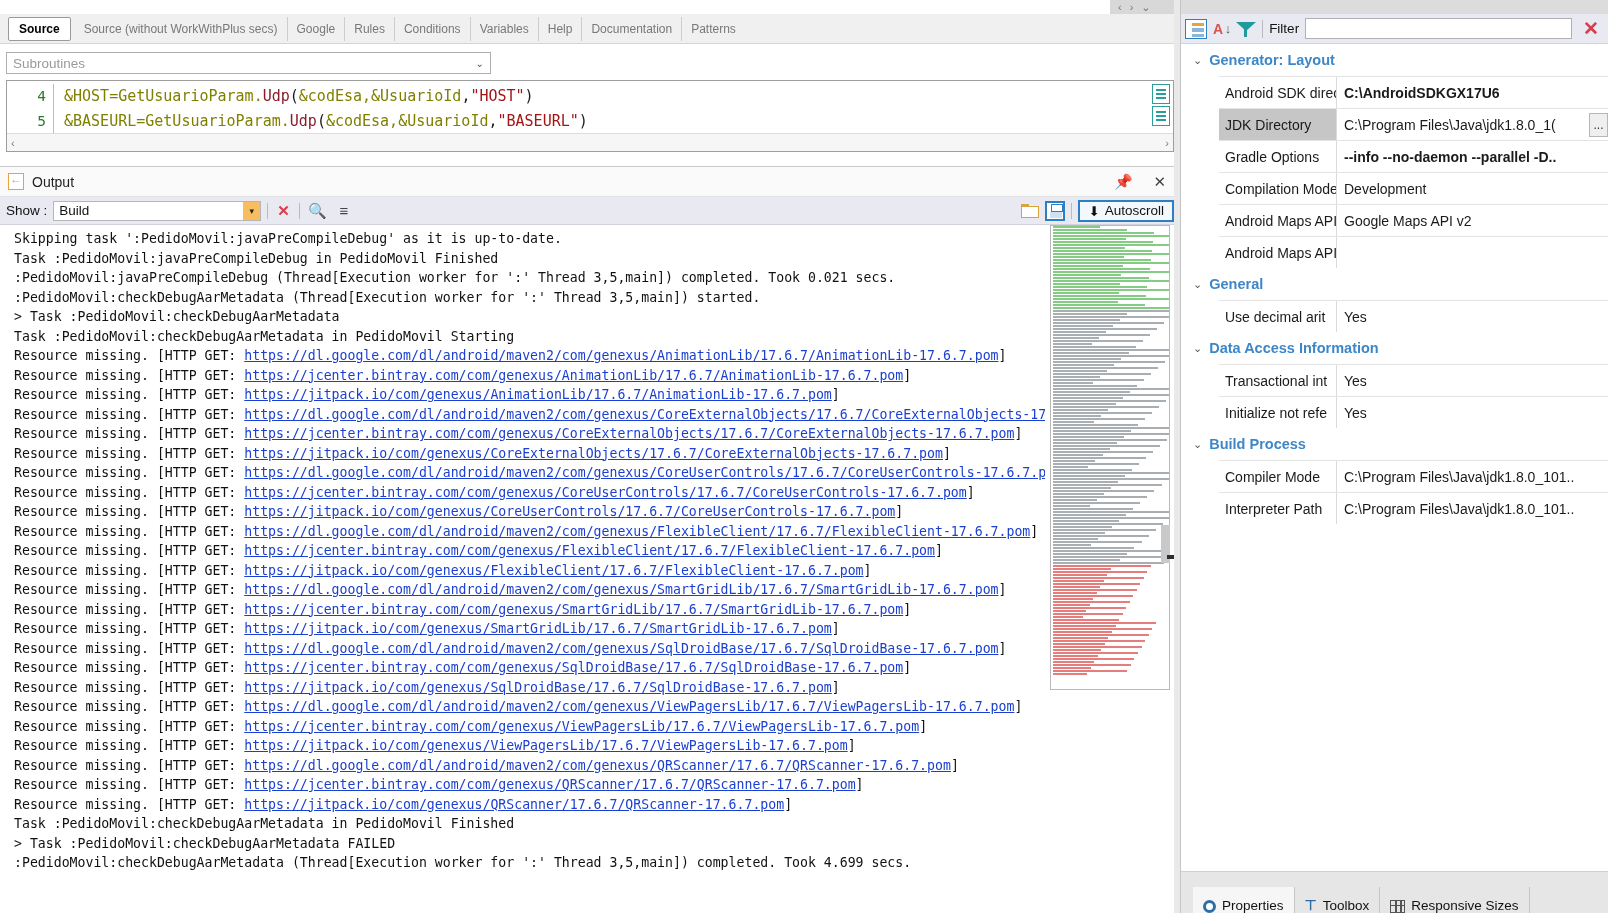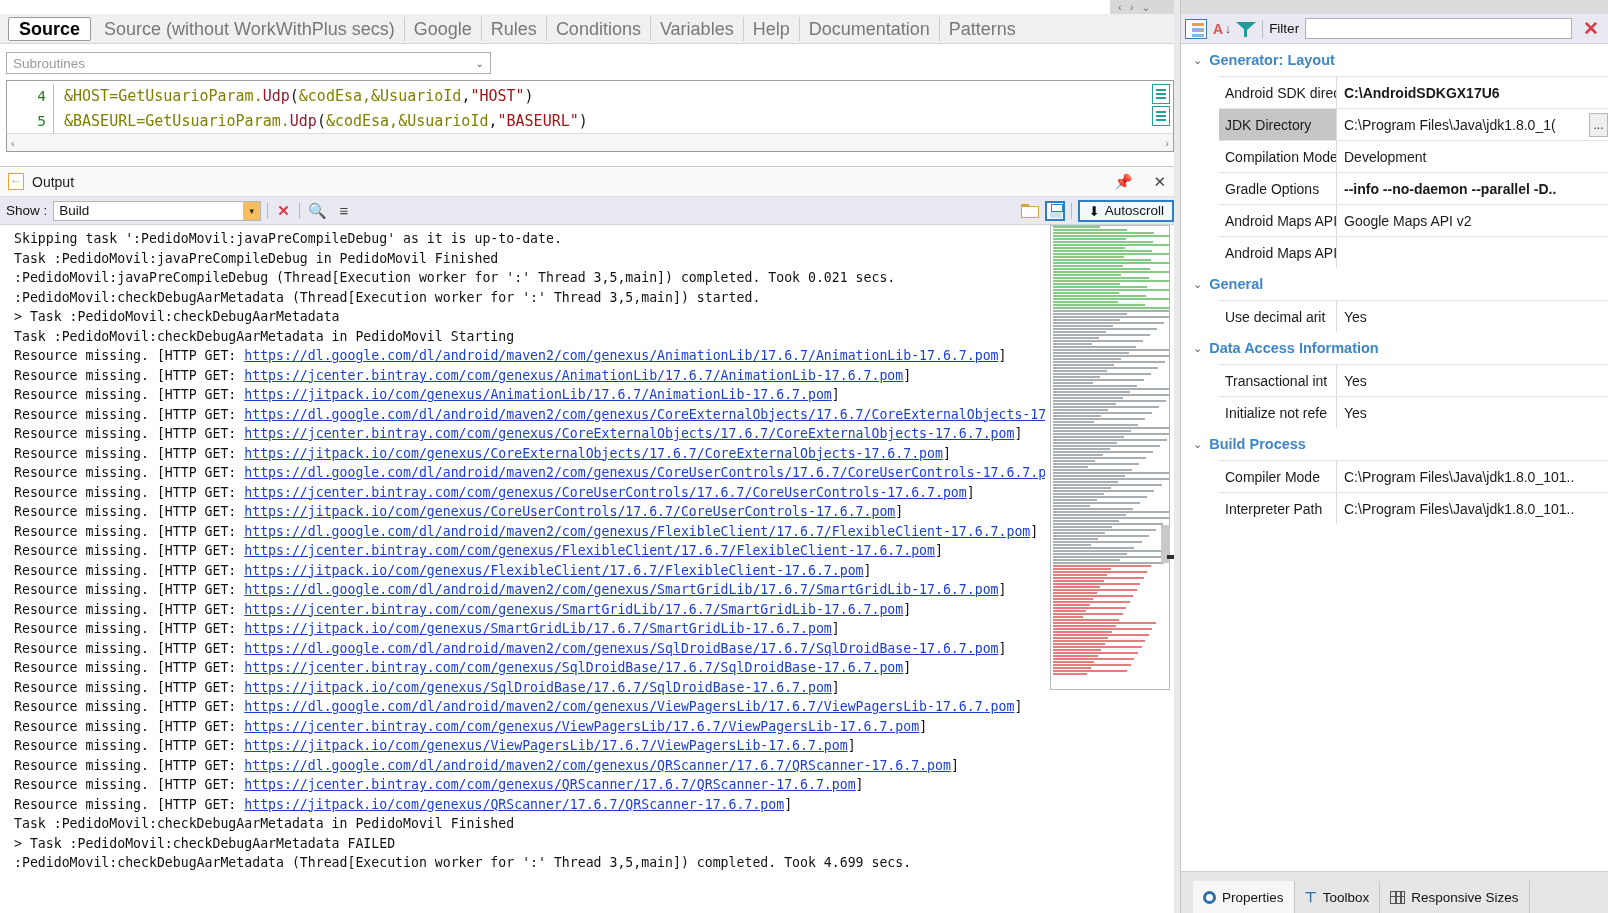--- a/index.html
+++ b/index.html
@@ -53,21 +53,21 @@
     align-items:center; gap:8px; padding: 0 8px; background:#d8d8d8; color:#777; font-size:11px;
   }
 
   
   .view-tabs {
     position: absolute; left: 0; top: 14px; width: 1180px; height: 30px;
     background: #f0f0f0; display: flex; align-items: center;
     padding-left: 8px; border-bottom: 1px solid #d6d6d6;
   }
   .view-tab {
-    font-size: 18px; color: #787878; padding: 3px 9px; white-space: nowrap;
+    font-size: 12px; color: #787878; padding: 3px 9px; white-space: nowrap;
     border-right: 1px solid #cdcdcd; line-height: 18px;
   }
   .view-tab:last-child { border-right: none; }
   .view-tab.active {
     color: #000; font-weight: bold; background: #ffffff;
     border: 1px solid #9a9a9a; border-radius: 2px; padding: 2px 10px;
     margin-right: 4px;
   }
 
   
@@ -274,21 +274,21 @@
     margin-left:auto; width:19px; height:24px; border:1px solid #b7b7b7; background:#efefef;
     display:flex;align-items:center;justify-content:center;font-size:12px;color:#333;
   }
 
   .rp-bottom-tabs {
     position:absolute; left:0; bottom:0; width:100%; height:42px;
     background:#e6e6e6; display:flex; align-items:flex-end; padding-left:12px;
     border-top:1px solid #cfcfcf;
   }
   .rp-tab {
-    height:26px; display:flex; align-items:center; gap:6px; padding:16px 10px;
+    height:26px; display:flex; align-items:flex-end; gap:6px; padding:0 10px;
     font-size:13.5px; color:#111; border-right:1px solid #c6c6c6; background:#e6e6e6;
   }
   .rp-tab.active { background:#f6f6f6; }
   .gear-ic {
     width:13px;height:13px;border-radius:50%;border:3px solid #2e6ea8;background:#fff;flex:0 0 13px;
   }
   .tool-ic { color:#2e6ea8; font-size:14px; font-weight:bold; }
   .grid-ic {
     width:15px;height:13px;border:1.4px solid #555;position:relative;flex:0 0 15px;
   }
@@ -604,26 +604,26 @@
         </div>
         <div class="prop-row">
           <div class="pname">Android SDK direct</div>
           <div class="pval bold">C:\AndroidSDKGX17U6</div>
         </div>
         <div class="prop-row selected">
           <div class="pname">JDK Directory</div>
           <div class="pval">C:\Program Files\Java\jdk1.8.0_1(<span class="ellipsis-btn">...</span></div>
         </div>
         <div class="prop-row">
+          <div class="pname">Gradle Options</div>
+          <div class="pval bold">--info --no-daemon --parallel -D..</div>
+        </div>
+        <div class="prop-row">
           <div class="pname">Compilation Mode</div>
           <div class="pval">Development</div>
-        </div>
-        <div class="prop-row">
-          <div class="pname">Gradle Options</div>
-          <div class="pval bold">--info --no-daemon --parallel -D..</div>
         </div>
         <div class="prop-row">
           <div class="pname">Android Maps API</div>
           <div class="pval">Google Maps API v2</div>
         </div>
         <div class="prop-row">
           <div class="pname">Android Maps API </div>
           <div class="pval"></div>
         </div>
         <div class="grp-header">

